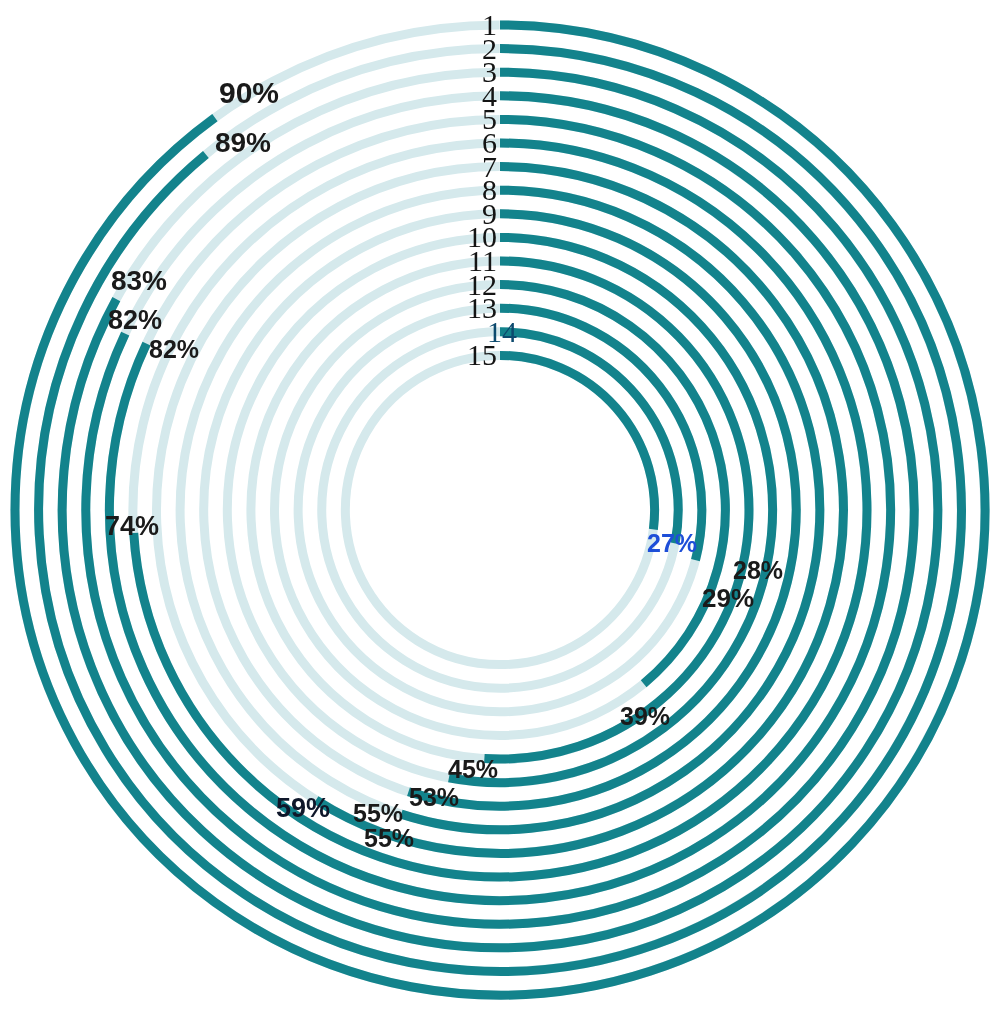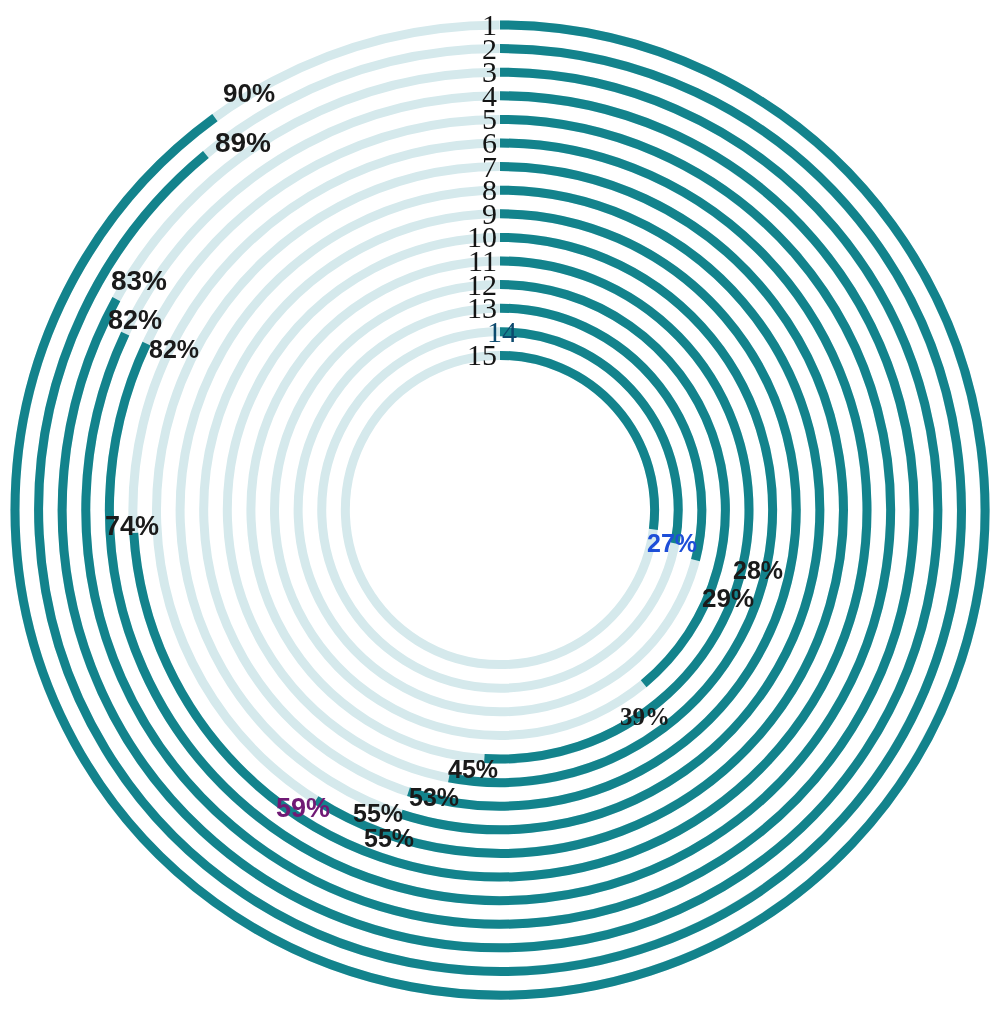--- a/index.html
+++ b/index.html
@@ -81,30 +81,30 @@
       <div class="ring-index-label" style="left: 497px; top: 190.2px; color: rgb(20, 20, 20);">8</div>
       <div class="ring-index-label" style="left: 497px; top: 213.8px; color: rgb(20, 20, 20);">9</div>
       <div class="ring-index-label" style="left: 497px; top: 237.4px; color: rgb(20, 20, 20); text-align: center;">10</div>
       <div class="ring-index-label" style="left: 497px; top: 261px; color: rgb(20, 20, 20);">11</div>
       <div class="ring-index-label" style="left: 497px; top: 284.6px; color: rgb(20, 20, 20);">12</div>
       <div class="ring-index-label" style="left: 497px; top: 308.2px; color: rgb(20, 20, 20);">13</div>
       <div class="ring-index-label" style="left: 497px; top: 331.8px; color: #0c4a6e; margin-left: 20px;">14</div>
       <div class="ring-index-label" style="left: 497px; top: 355.4px; color: rgb(20, 20, 20);">15</div>
     </div>
   <div id="label-layer">
-      <div class="value-label" style="left: 249px; top: 93px; font-size: 26px; color: rgb(26, 26, 26);">90%</div>
+      <div class="value-label" style="left: 249px; top: 93px; font-size: 30px; color: rgb(26, 26, 26);">90%</div>
       <div class="value-label" style="left: 243px; top: 143px; font-size: 28px; color: rgb(26, 26, 26);">89%</div>
       <div class="value-label" style="left: 139px; top: 281px; font-size: 28px; color: rgb(26, 26, 26);">83%</div>
       <div class="value-label" style="left: 135px; top: 320px; font-size: 27px; color: rgb(26, 26, 26);">82%</div>
       <div class="value-label" style="left: 174px; top: 349px; font-size: 25px; color: rgb(26, 26, 26);">82%</div>
       <div class="value-label" style="left: 132px; top: 526px; font-size: 27px; color: rgb(26, 26, 26);">74%</div>
-      <div class="value-label" style="left: 303px; top: 808px; font-size: 27px; color: #701a75;">59%</div>
+      <div class="value-label" style="left: 303px; top: 808px; font-size: 27px; color: #0f172a;">59%</div>
       <div class="value-label" style="left: 378px; top: 813px; font-size: 25px; color: rgb(26, 26, 26);">55%</div>
       <div class="value-label" style="left: 389px; top: 838px; font-size: 25px; color: rgb(26, 26, 26);">55%</div>
       <div class="value-label" style="left: 434px; top: 797px; font-size: 25px; color: rgb(26, 26, 26);">53%</div>
       <div class="value-label" style="left: 473px; top: 769px; font-size: 25px; color: rgb(26, 26, 26);">45%</div>
-      <div class="value-label" style="left: 645px; top: 716px; font-size: 25px; color: rgb(26, 26, 26); font-family: Liberation Serif, serif;">39%</div>
+      <div class="value-label" style="left: 645px; top: 716px; font-size: 25px; color: rgb(26, 26, 26);">39%</div>
       <div class="value-label" style="left: 728px; top: 598px; font-size: 26px; color: rgb(26, 26, 26);">29%</div>
       <div class="value-label" style="left: 710px; top: 570px; font-size: 25px; color: rgb(26, 26, 26); margin-left: 48px;">28%</div>
       <div class="value-label" style="left: 672px; top: 543px; font-size: 25px; color: #1d4ed8; text-align: center;">27%</div>
     </div>
 
 </div>
 
 </body></html>

